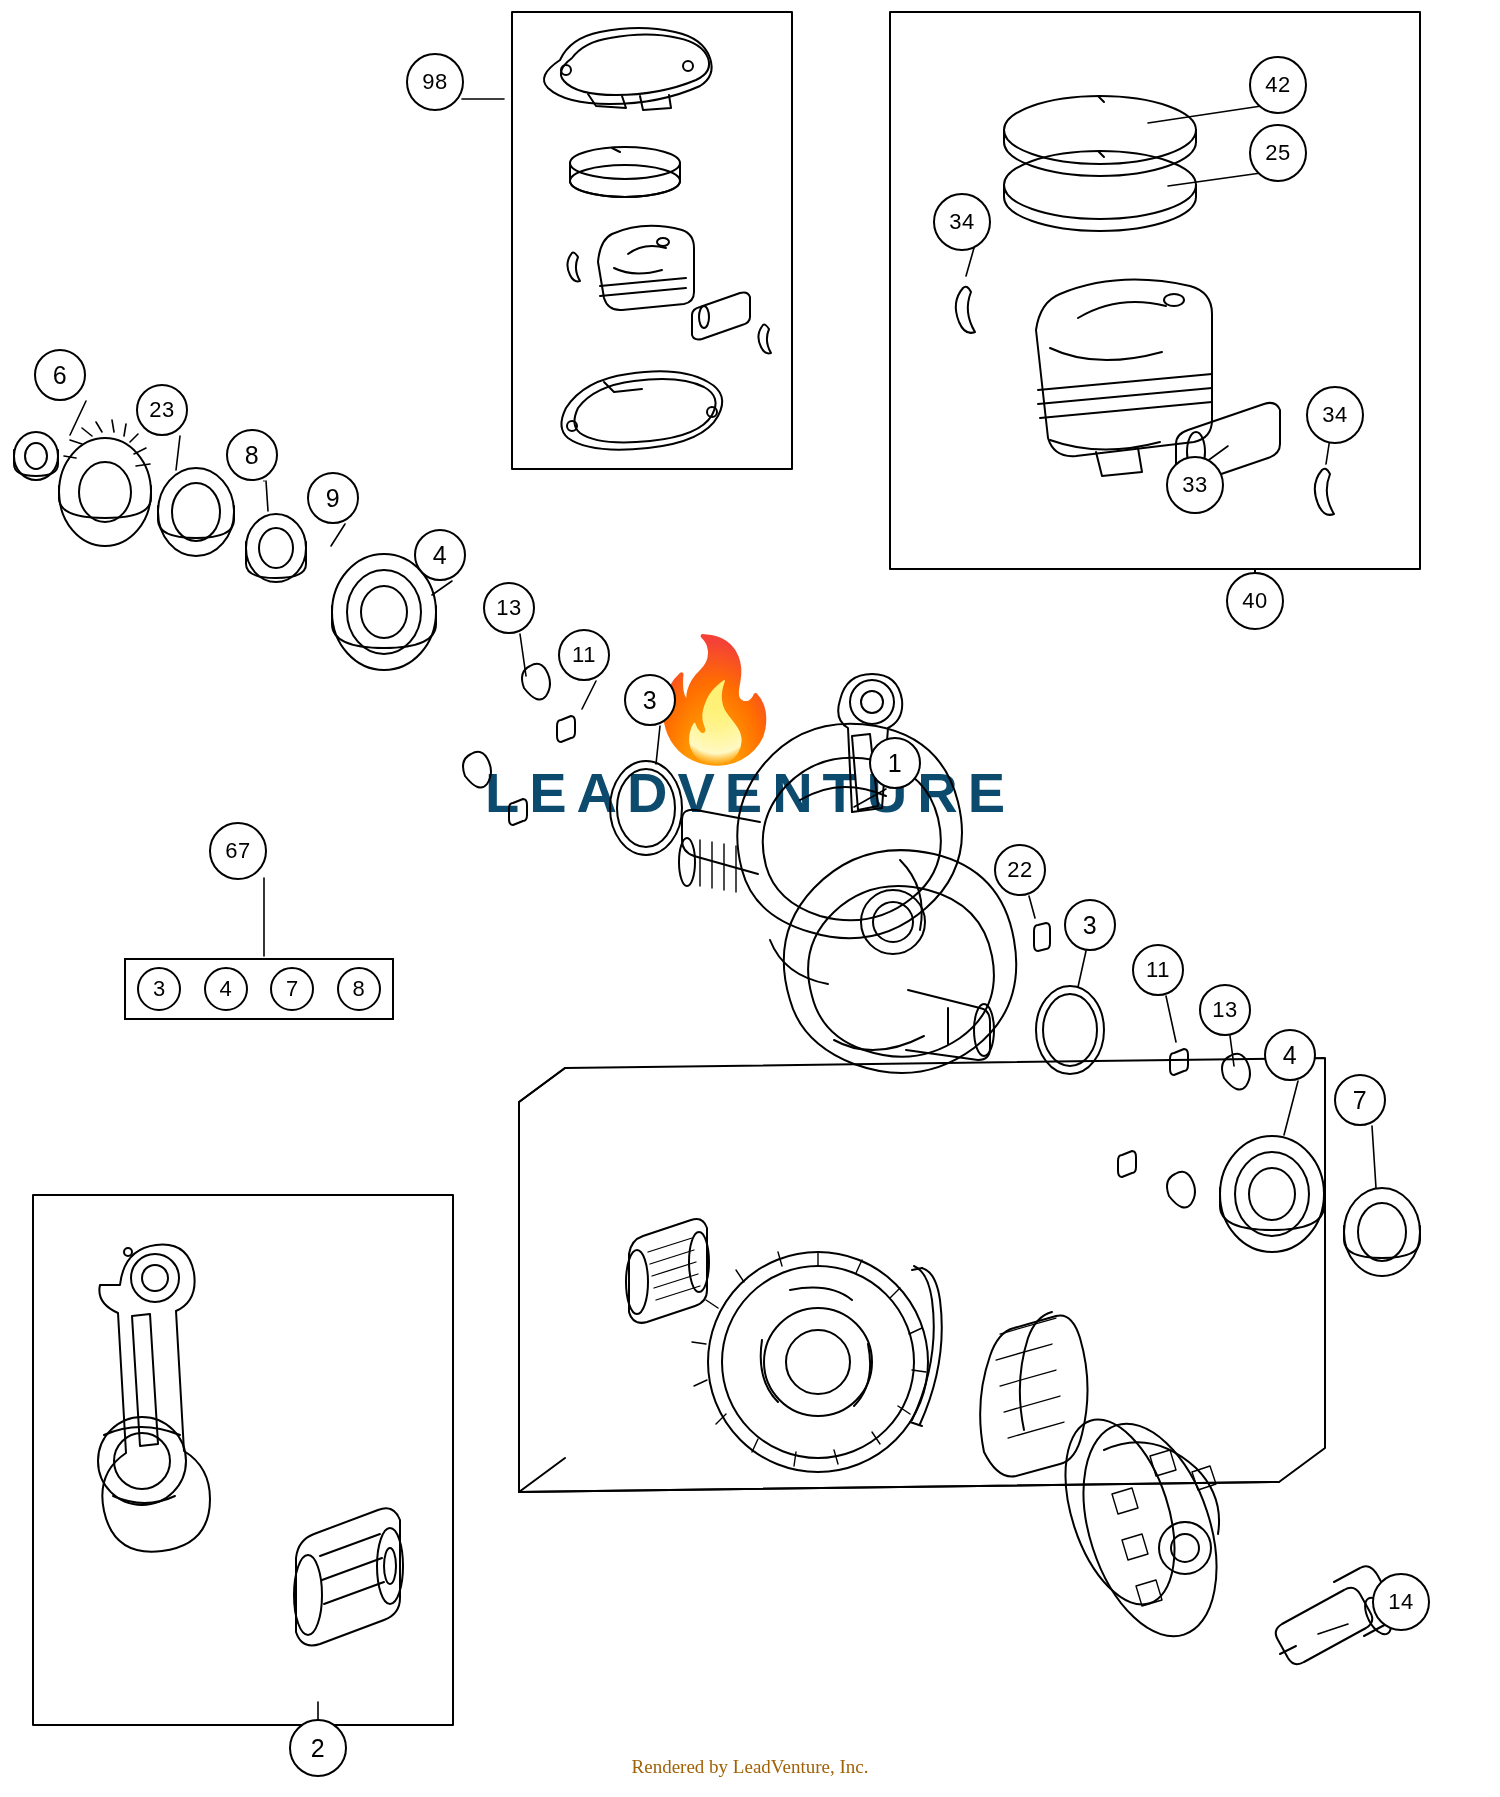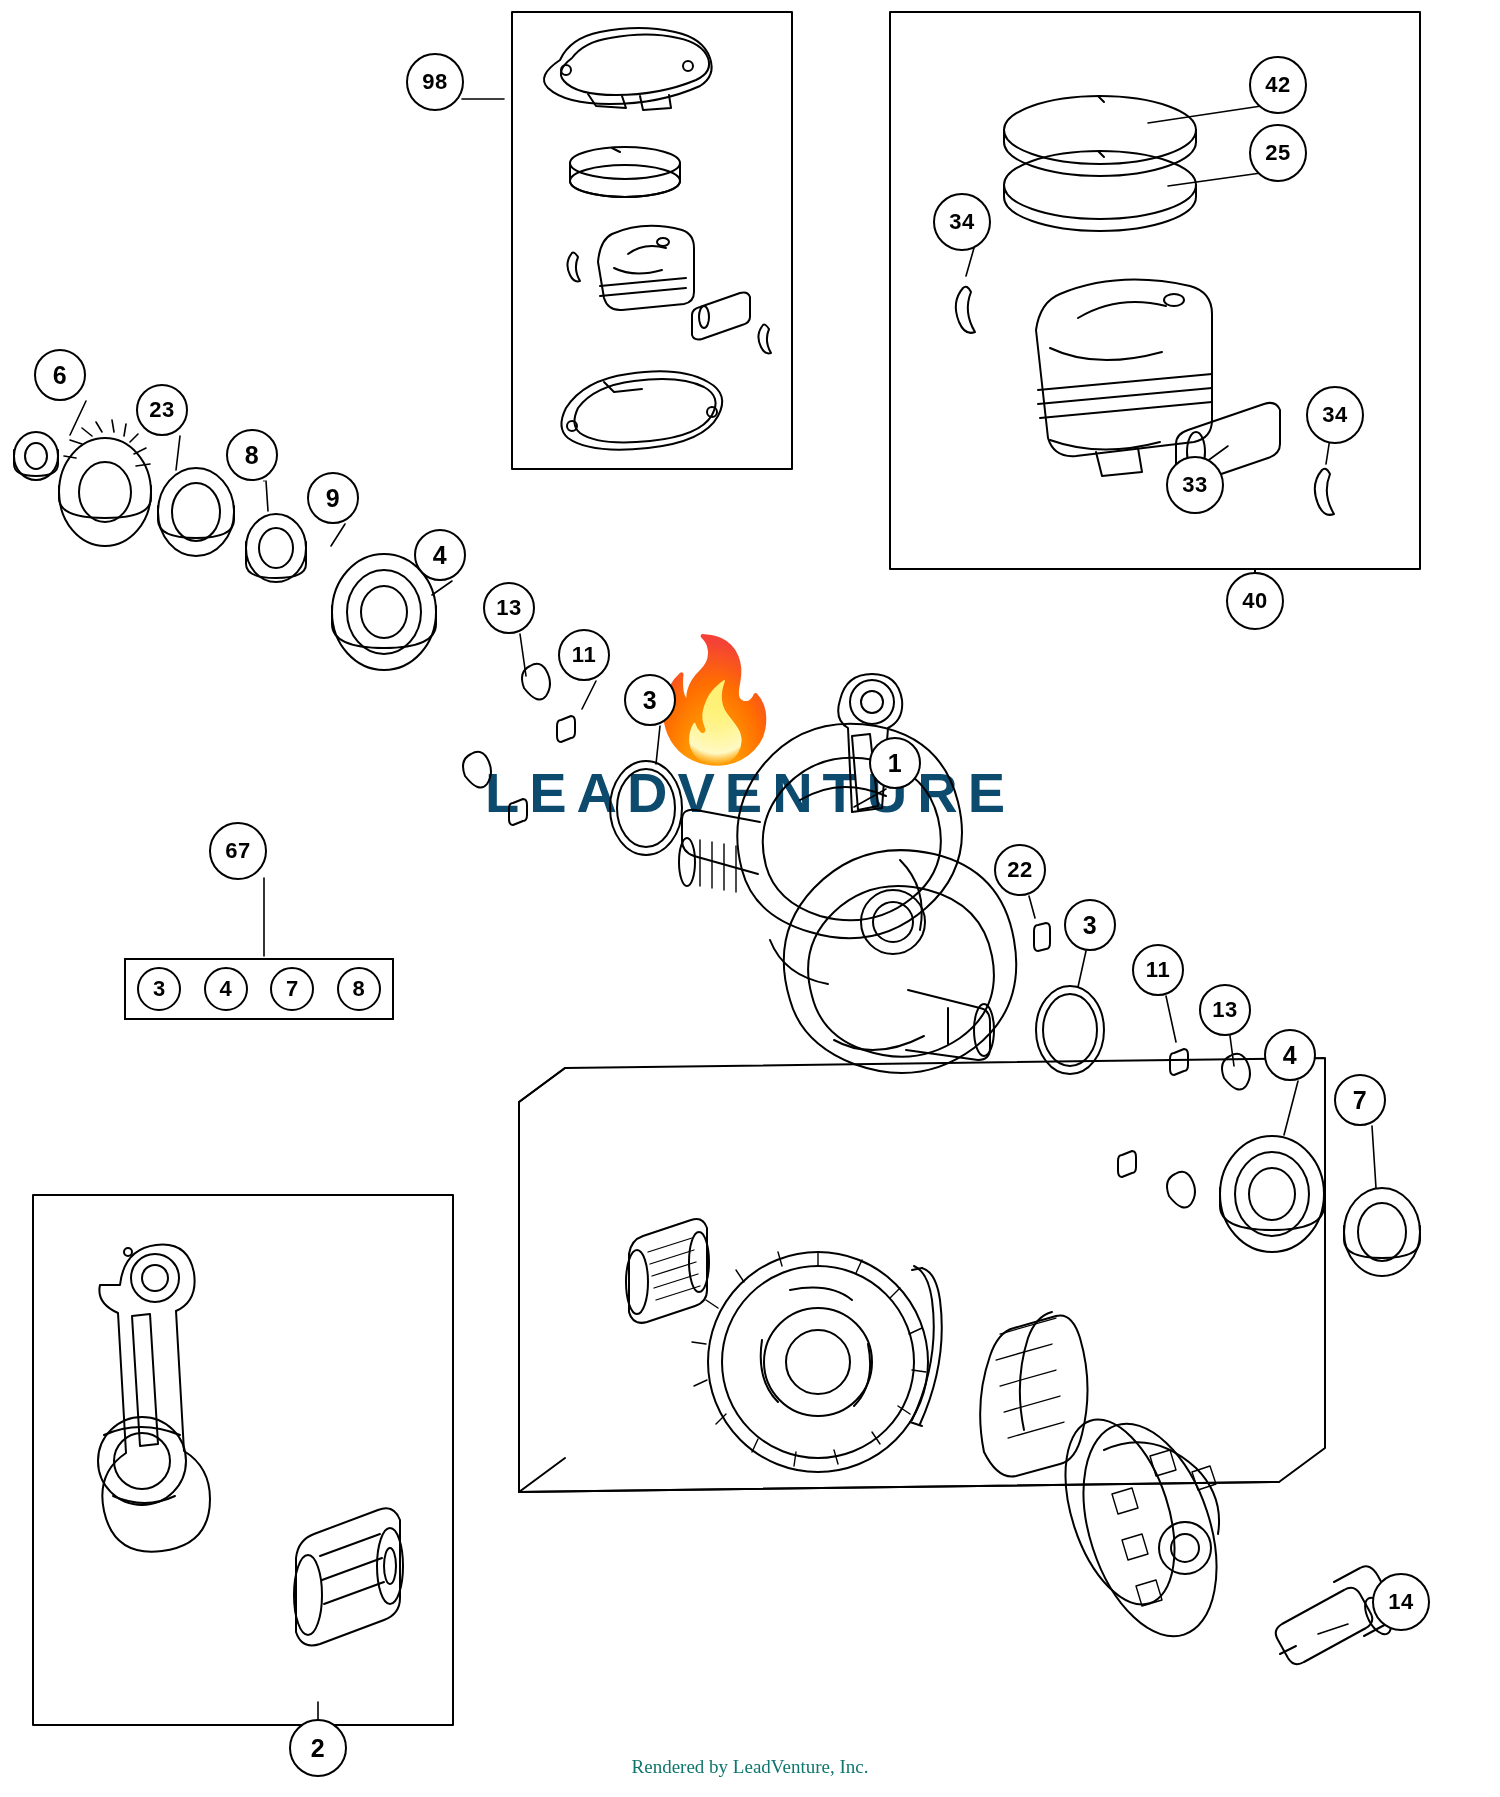--- a/index.html
+++ b/index.html
@@ -28,35 +28,35 @@
   
   .callout {
     position: absolute;
     border: 2.5px solid #000;
     border-radius: 50%;
     background: #fff;
     display: flex;
     align-items: center;
     justify-content: center;
     font-size: 25px;
-    font-weight: bold;
+    font-weight: normal;
     letter-spacing: 0.5px;
     box-sizing: border-box;
   }
   .callout.small {
     font-size: 22px;
   }
   .footer-note {
     position: absolute;
     left: 0;
     top: 1756px;
     width: 1500px;
     text-align: center;
     font-size: 19px;
-    color: #0f766e;
+    color: #a16207;
     font-family: "Liberation Serif", serif;
   }
   .watermark {
     position: absolute;
     left: 430px;
     top: 760px;
     width: 640px;
     font-size: 56px;
     letter-spacing: 10px;
     color: #0c4a6e;

